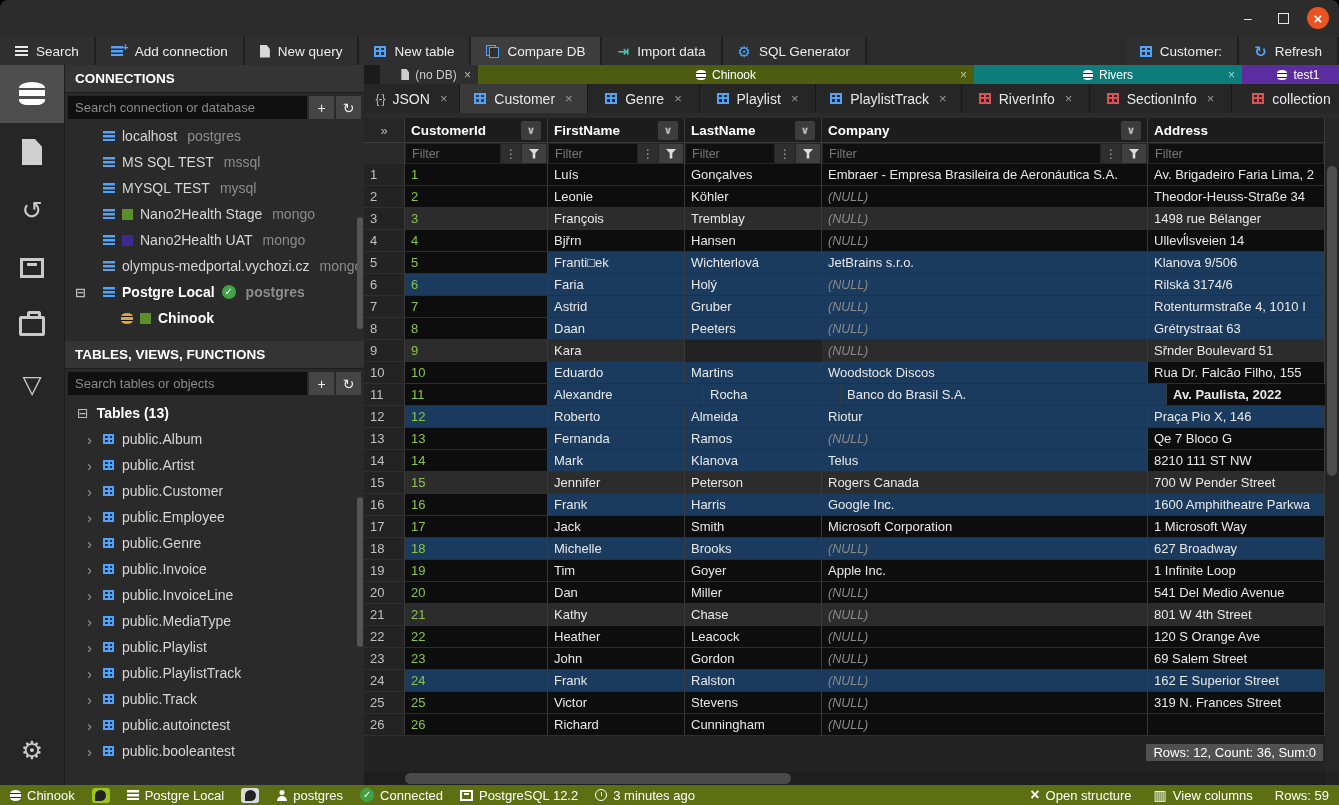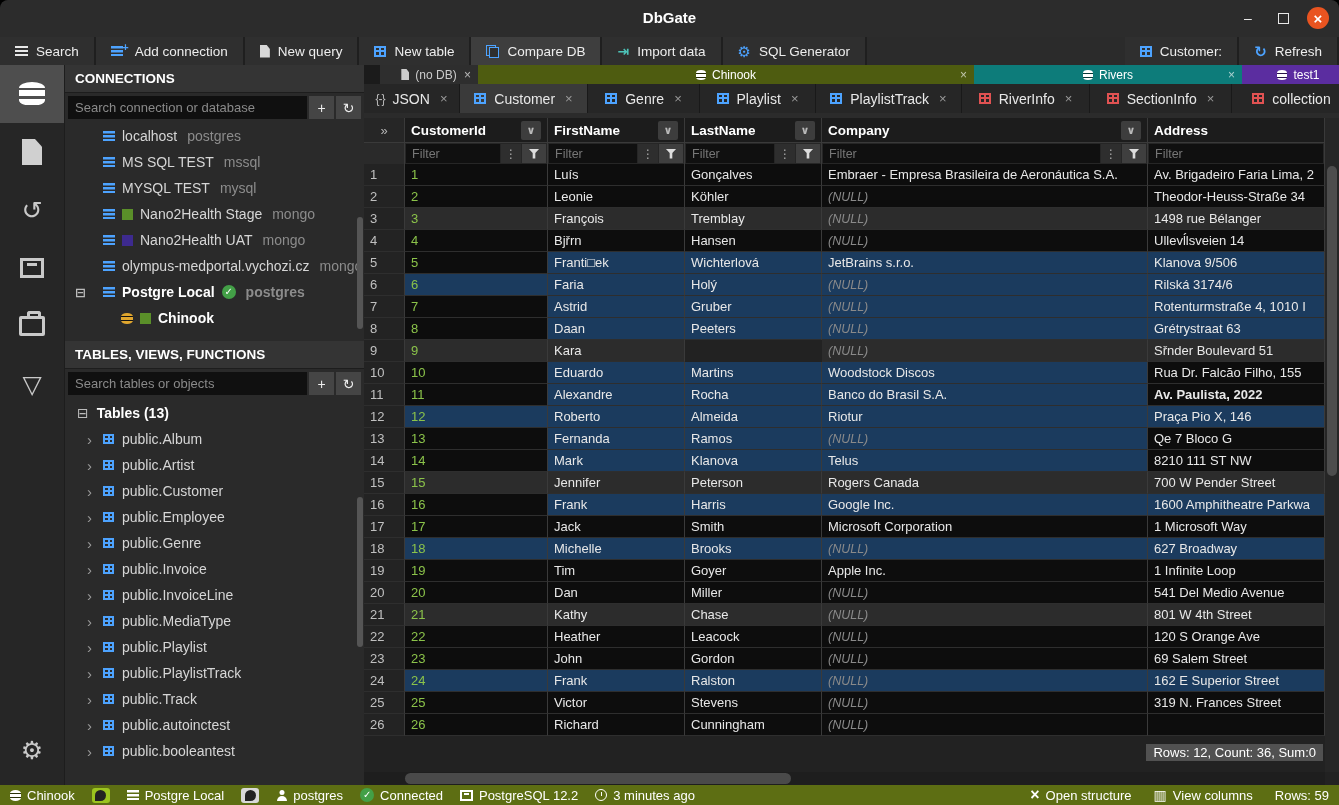--- a/index.html
+++ b/index.html
@@ -116,21 +116,20 @@
   .rail-box{width:24px;height:20px;border:3px solid #c9c9c9;position:relative;}
   .rail-box::after{content:"";position:absolute;top:2px;left:4px;right:4px;height:3px;background:#c9c9c9;}
   .rail-brief{width:26px;height:20px;border:3px solid #c9c9c9;border-radius:2px;position:relative;}
   .rail-brief::before{content:"";position:absolute;top:-8px;left:5px;width:8px;height:4px;border:3px solid #c9c9c9;border-bottom:none;border-radius:3px 3px 0 0;}
 </style>
 </head>
 <body>
 
 <div class="app">
   <div class="titlebar">
-    <div class="title">DbGate</div>
     <div class="winctl">
       <div class="wbtn">–</div>
       <div class="wbtn max">
           <span></span>
         </div>
       <div class="wbtn close">×</div>
     </div>
   </div>
   <div class="toolbar">
     <div style="display:flex" id="tb-left">
@@ -533,21 +532,21 @@
               <div class="g-num" style="width: 41px;">10</div>
               <div class="g-cell id" style="width: 143px;">10</div>
               <div class="g-cell sel" style="width: 137px;">Eduardo</div>
               <div class="g-cell sel" style="width: 137px;">Martins</div>
               <div class="g-cell sel" style="width: 326px;">Woodstock Discos</div>
               <div class="g-cell" style="width: 177px;">Rua Dr. Falcăo Filho, 155</div>
             </div>
             <div class="g-row">
               <div class="g-num" style="width: 41px;">11</div>
               <div class="g-cell id" style="width: 143px;">11</div>
-              <div class="g-cell sel" style="width: 137px;">Alexandre</div>
+              <div class="g-cell sel" style="width: 156px;">Alexandre</div>
               <div class="g-cell sel" style="width: 137px;">Rocha</div>
               <div class="g-cell sel" style="width: 326px;">Banco do Brasil S.A.</div>
               <div class="g-cell" style="width: 177px; font-weight: bold;">Av. Paulista, 2022</div>
             </div>
             <div class="g-row sblue">
               <div class="g-num" style="width: 41px;">12</div>
               <div class="g-cell id" style="width: 143px;">12</div>
               <div class="g-cell" style="width: 137px;">Roberto</div>
               <div class="g-cell" style="width: 137px;">Almeida</div>
               <div class="g-cell" style="width: 326px;">Riotur</div>

